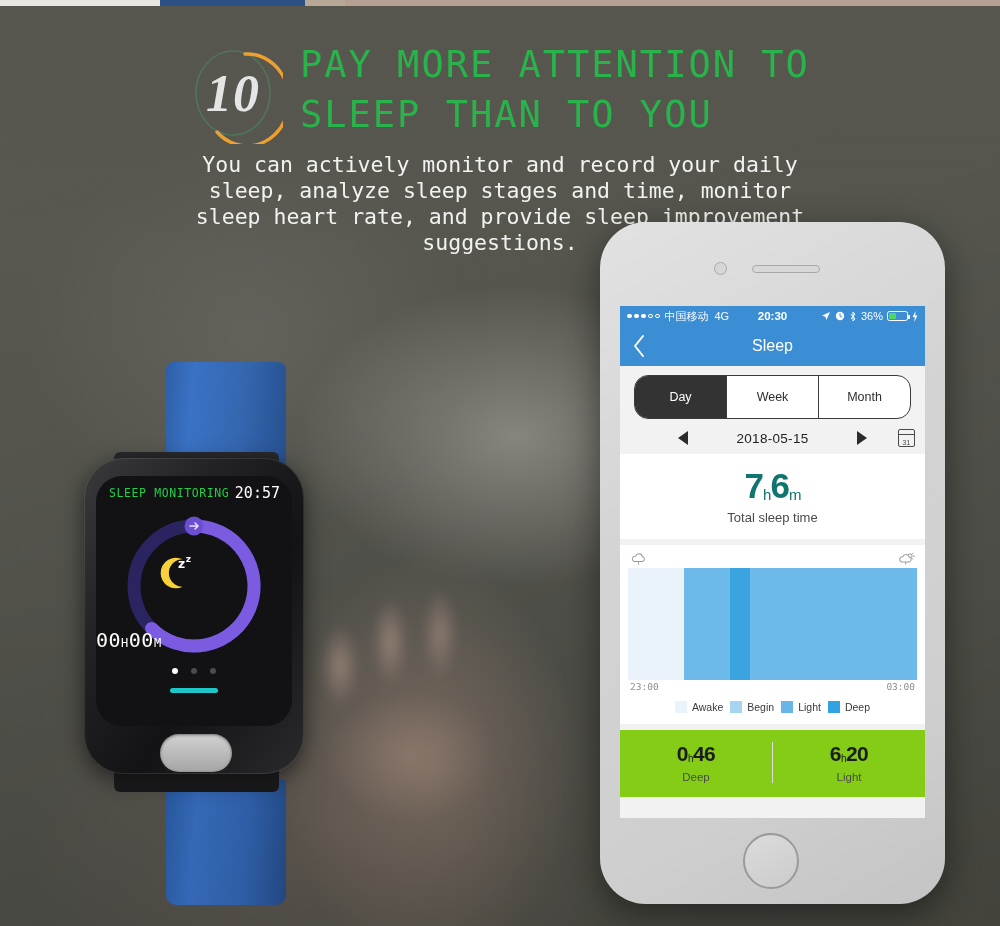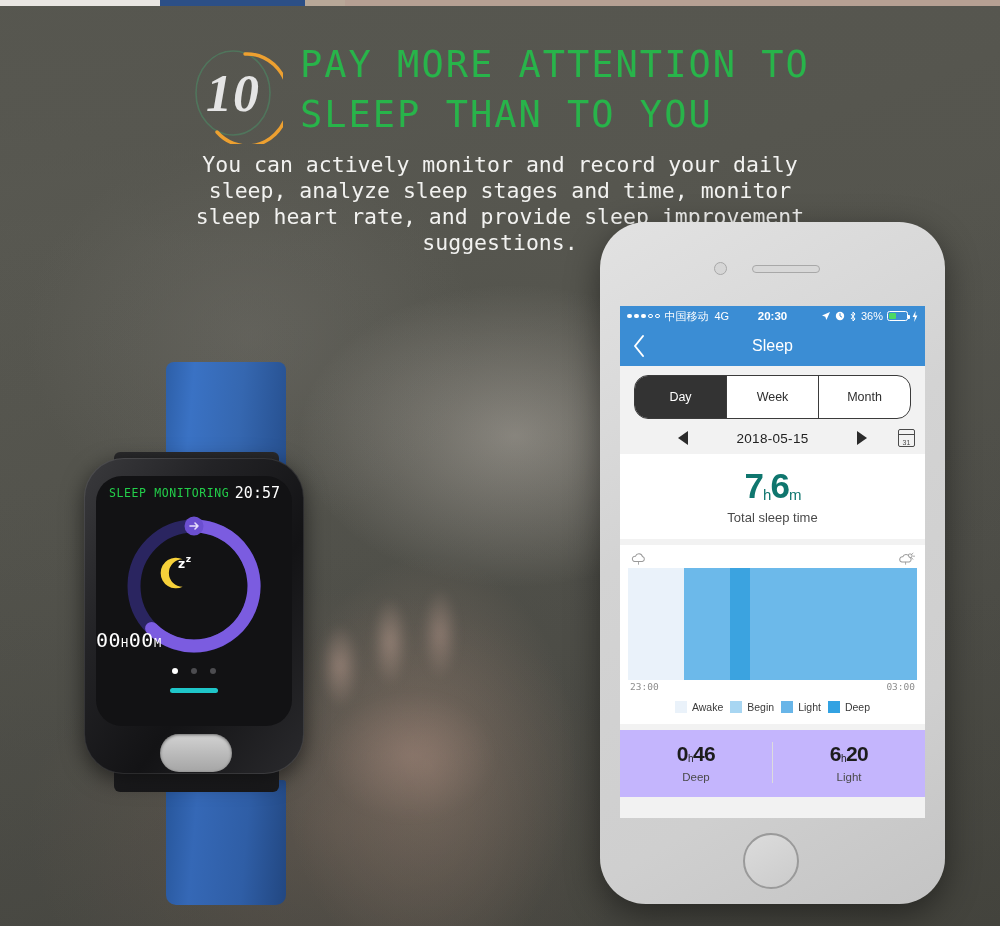--- a/index.html
+++ b/index.html
@@ -212,21 +212,21 @@
                 color:#8d8d8d; padding:1px 2px 2px; font-family:"DejaVu Sans Mono", monospace; }
 
   
   .legend { background:#ffffff; display:flex; align-items:center; justify-content:center;
             gap:7px; padding:7px 0 8px; }
   .legend .it { display:flex; align-items:center; gap:5px; }
   .legend .sw { width:12px; height:12px; display:block; }
   .legend .lb { font-size:10.5px; color:#3a3a3a; font-family:"Liberation Sans", sans-serif; }
 
   
-  .stats { background:#c4b5fd; margin-top:6px; display:flex; padding:12px 0 14px; }
+  .stats { background:#84cc16; margin-top:6px; display:flex; padding:12px 0 14px; }
   .stats .col { flex:1; text-align:center; border-right:1px solid #dcdcdc; }
   .stats .col:last-child { border-right:none; }
   .stats .v { font-size:21px; color:#1c1c1c; font-weight:bold;
               font-family:"Liberation Sans", sans-serif; letter-spacing:-0.5px; }
   .stats .v sub { font-size:10px; font-weight:normal; vertical-align:baseline; position:relative; top:1px; }
   .stats .k { font-size:11.5px; color:#4a4a4a; margin-top:5px; font-family:"Liberation Sans", sans-serif; }
 </style>
 </head>
 <body>
 

